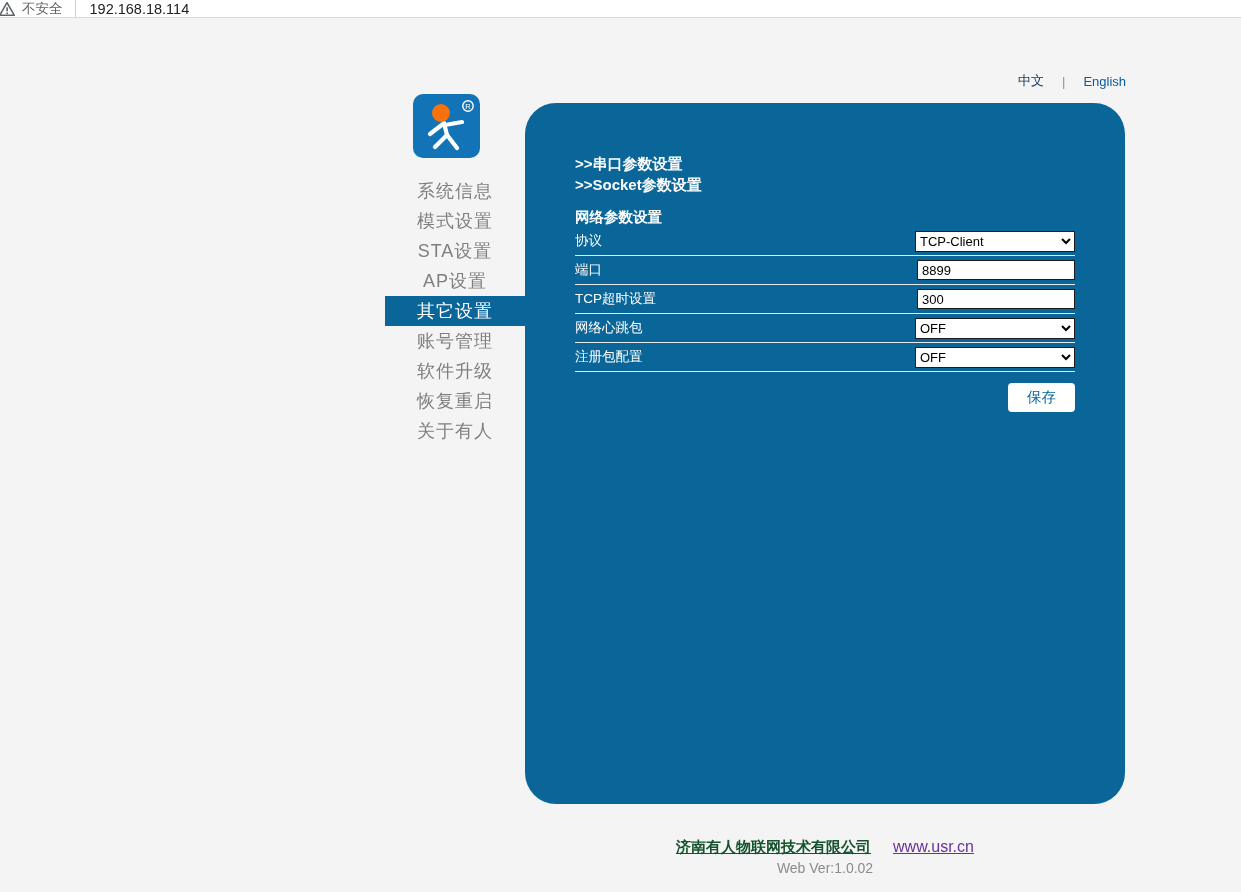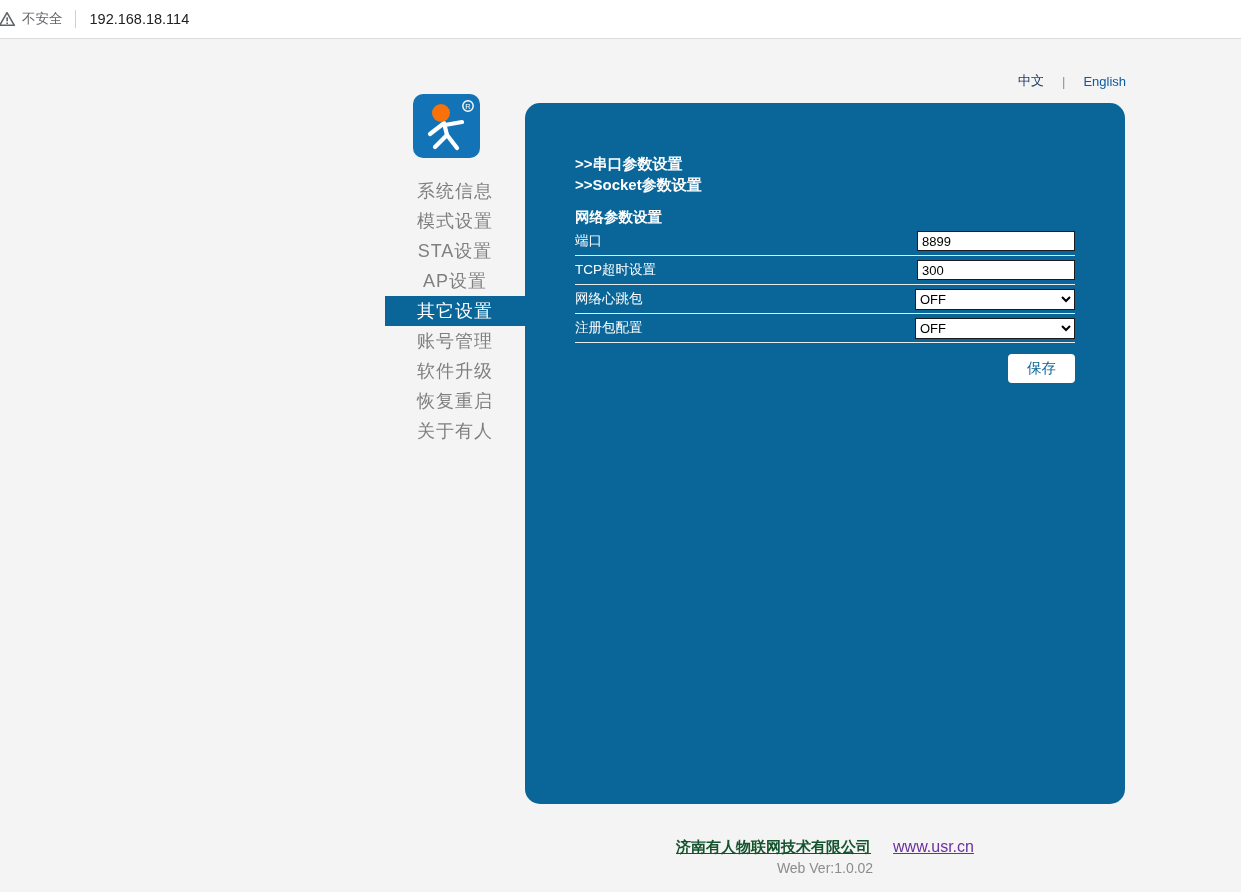--- a/index.html
+++ b/index.html
@@ -6,21 +6,21 @@
   html,body { width:1241px; height:892px; }
   body {
     font-family:"Liberation Sans","DejaVu Sans",sans-serif;
     background:#F4F4F4;
     position:relative;
     overflow:hidden;
   }
 
   
   .address-bar {
-    position:absolute; top:0; left:0; width:1241px; height:39px;
+    position:absolute; top:0; left:0; width:1241px; height:18px;
     background:#FFFFFF; border-bottom:1px solid #DBDBDB;
     display:flex; align-items:center;
   }
   .security-chip { display:flex; align-items:center; gap:7px; padding-left:2px; cursor:pointer; }
   .warn-icon { width:16px; height:14px; margin-left:-3px; }
   .security-text { font-size:13.5px; color:#5F6368; }
   .addr-sep { width:1px; height:18px; background:#D0D0D0; margin:0 14px 0 12px; }
   .url-text { font-size:14.5px; color:#202124; cursor:text; }
 
   
@@ -40,21 +40,21 @@
   .menu-item {
     height:30px; line-height:30px; text-align:center;
     font-size:18px; color:#7F7F7F; cursor:pointer;
     letter-spacing:1px;
   }
   .menu-item.active { background:#0A6698; color:#FFFFFF; }
 
   
   .panel {
     position:absolute; left:525px; top:103px; width:600px; height:701px;
-    background:#0A6698; border-radius:15px;
+    background:#0A6698; border-radius:31px;
     padding:50px 50px 0 50px; color:#FFFFFF;
   }
   .panel-link { font-weight:bold; font-size:15px; line-height:21px; cursor:pointer; white-space:pre; }
   .section-title { margin-top:13px; font-weight:bold; font-size:14.5px; height:19px; }
 
   .field-row {
     height:29px; display:flex; align-items:center; justify-content:space-between;
     border-bottom:1px solid #E9E9E9;
   }
   .field-label { font-size:13.5px; }
@@ -134,20 +134,28 @@
   <div class="menu-item">恢复重启</div>
   <div class="menu-item">关于有人</div>
 </div>
 
 <div class="panel">
   <div class="panel-link">&gt;&gt;串口参数设置</div>
   <div class="panel-link">&gt;&gt;Socket参数设置</div>
 
   <div class="section-title">网络参数设置</div>
 
+  <div class="field-row">
+    <span class="field-label">协议</span>
+    <span class="field-control">
+      <select>
+        <option>TCP-Client</option>
+      </select>
+    </span>
+  </div>
 
   <div class="field-row">
     <span class="field-label">端口</span>
     <span class="field-control">
       <input value="8899" style="">
     </span>
   </div>
 
 
   <div class="field-row">

